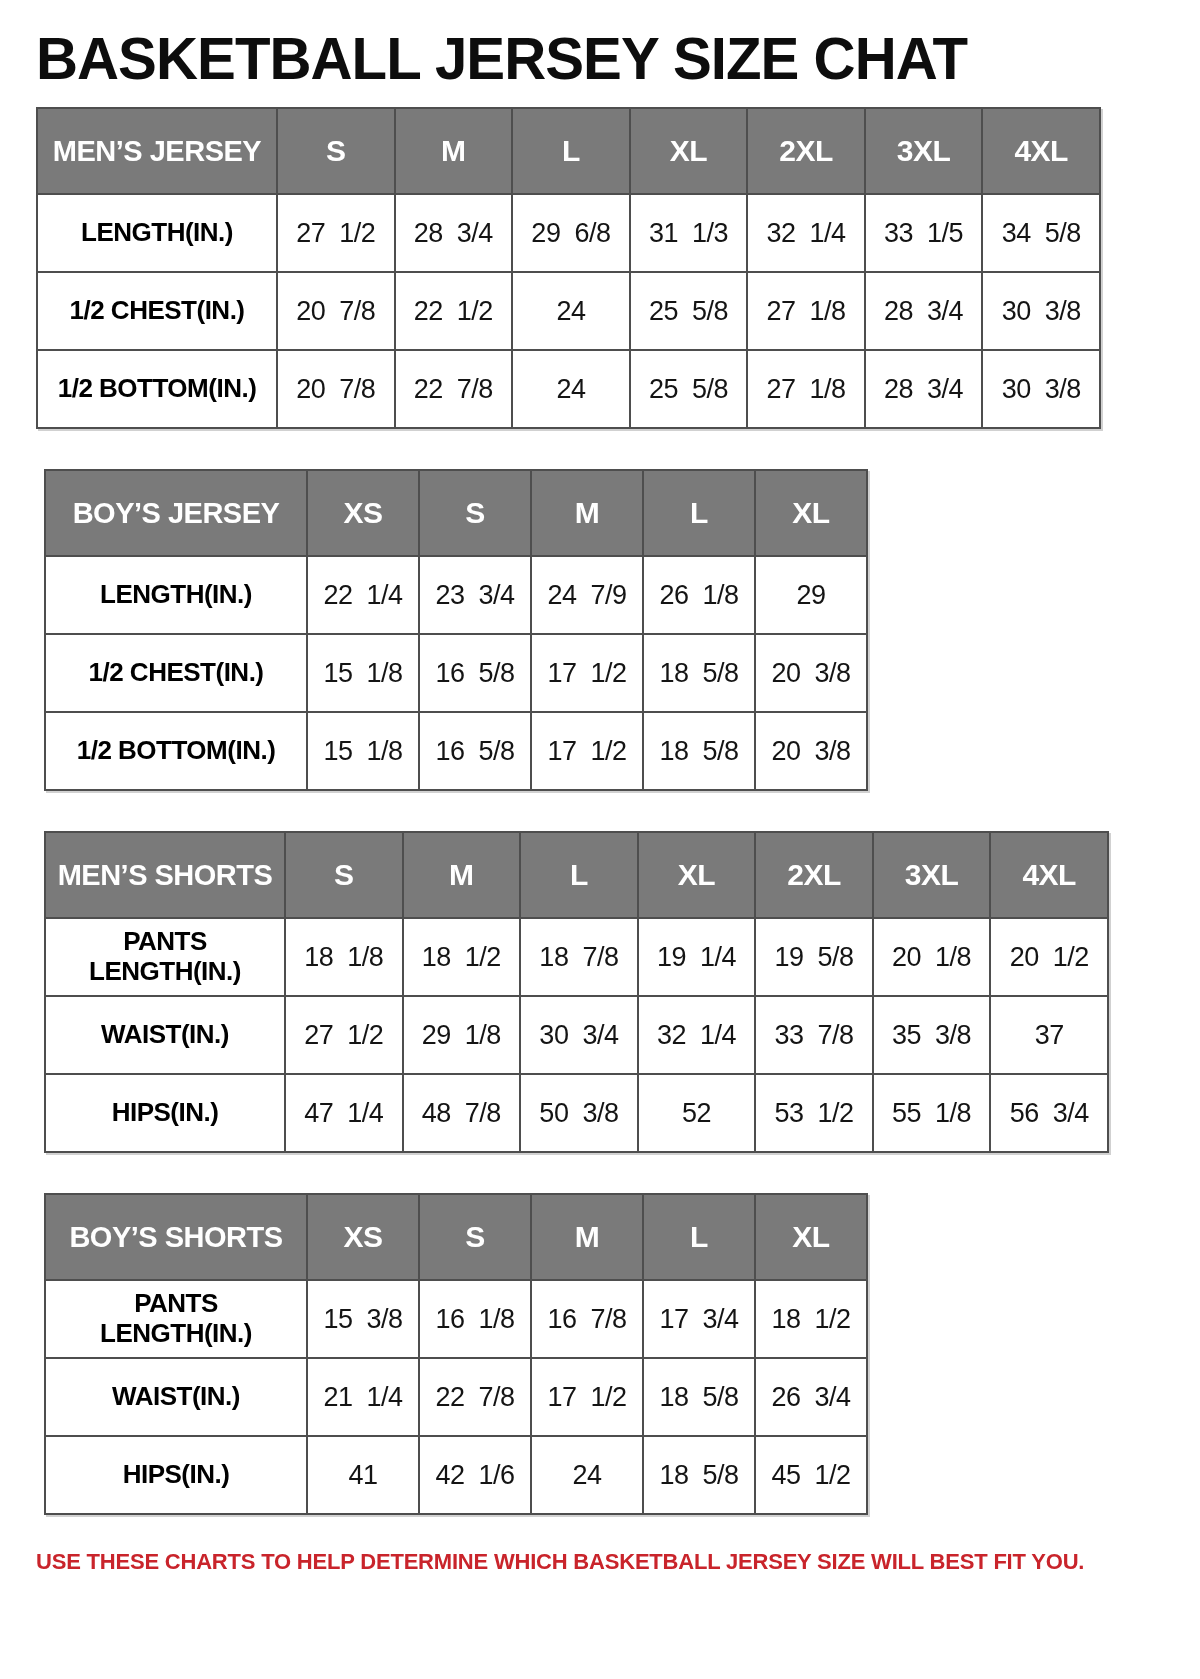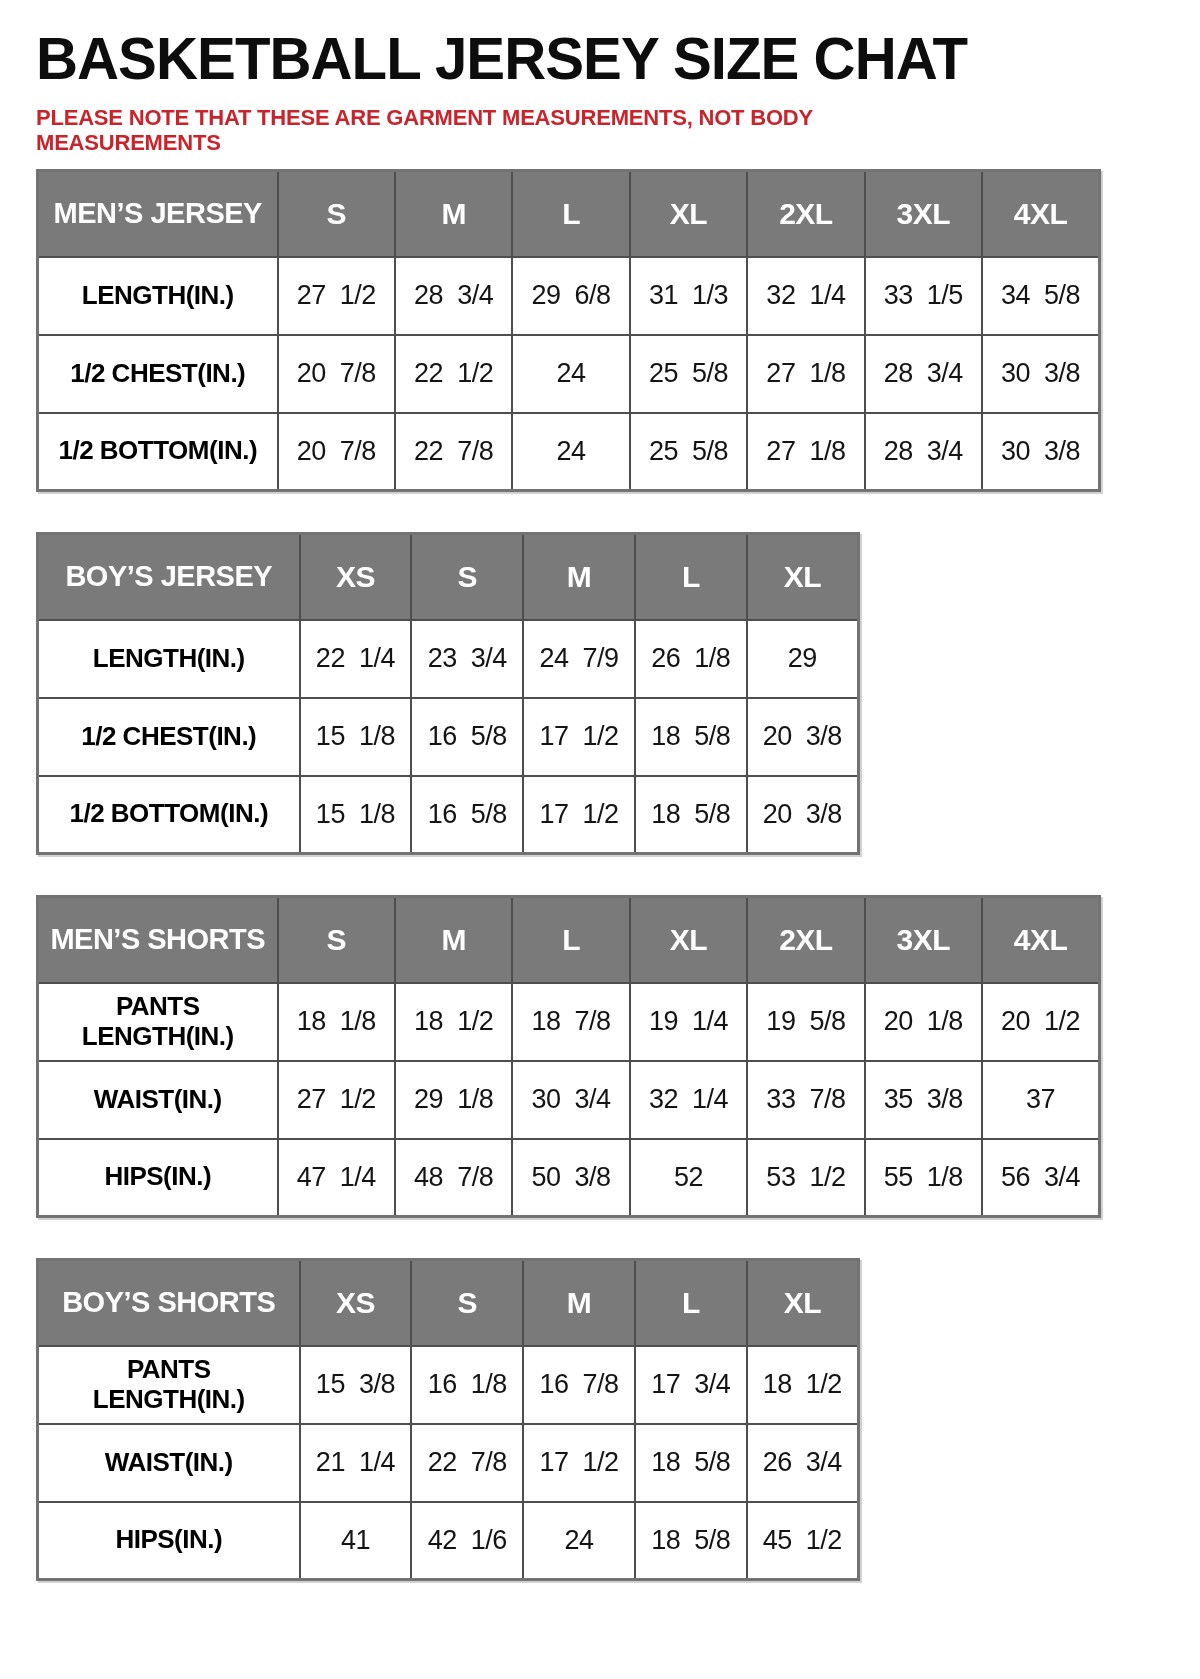--- a/index.html
+++ b/index.html
@@ -31,26 +31,26 @@
     max-width: 820px;
     letter-spacing: -0.2px;
   }
   p.note.bottom {
     margin-top: 34px;
     font-size: 22px; letter-spacing: -0.2px;
     white-space: nowrap;
   }
 
   .slot { margin-top: 14px; }
-  .slot + .slot { margin-top: 40px; }
+  .slot + .slot { margin-top: 40px; margin-left: 8px; }
 
   table.sz {
     border-collapse: collapse;
     table-layout: fixed;
-    border: 3px solid #737373;
+    border: 1px solid #737373;
     box-shadow: 2px 2px 0 rgba(0,0,0,0.18);
     background: #fff;
   }
   .t-wide { width: 1065px; }
   .t-narrow { width: 824px; }
   .t-wide col.c-label { width: 240px; }
   .t-narrow col.c-label { width: 262px; }
 
   table.sz th, table.sz td {
     border: 2px solid #4e4e4e;
@@ -74,21 +74,20 @@
   td.val {
     font-size: 27px; color: #141414;
     word-spacing: 7px; letter-spacing: -0.5px;
   }
 </style>
 </head>
 <body>
 
 <div class="content">
   <h1 class="title">BASKETBALL JERSEY SIZE CHAT</h1>
-  <p class="note top">PLEASE NOTE THAT THESE ARE GARMENT MEASUREMENTS, NOT BODY MEASUREMENTS</p>
 
   <div class="slot">
       <table class="sz t-wide">
         <colgroup>
           <col class="c-label">
           <col>
           <col>
           <col>
           <col>
           <col>
@@ -291,13 +290,14 @@
             <td class="val">41</td>
             <td class="val">42 1/6</td>
             <td class="val">24</td>
             <td class="val">18 5/8</td>
             <td class="val">45 1/2</td>
           </tr>
         </tbody>
       </table>
     </div>
 
+  <p class="note bottom">USE THESE CHARTS TO HELP DETERMINE WHICH BASKETBALL JERSEY SIZE WILL BEST FIT YOU.</p>
 </div>
 
 </body></html>

